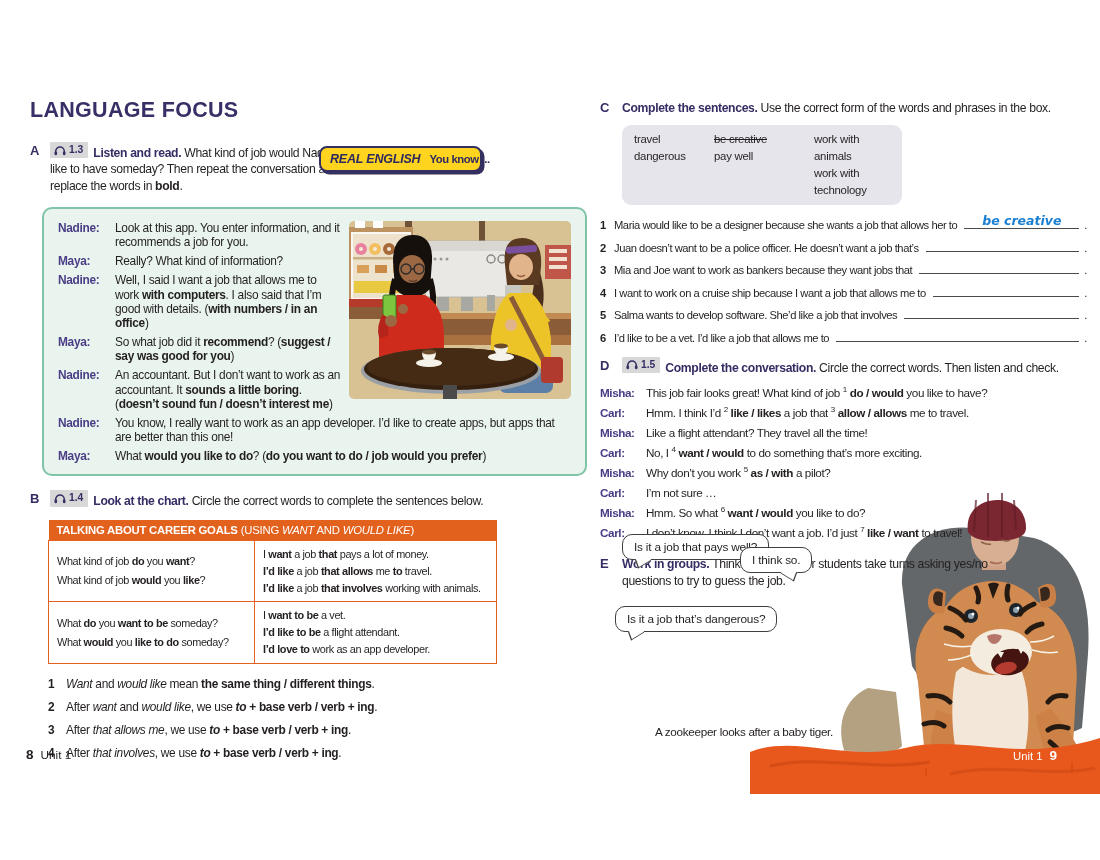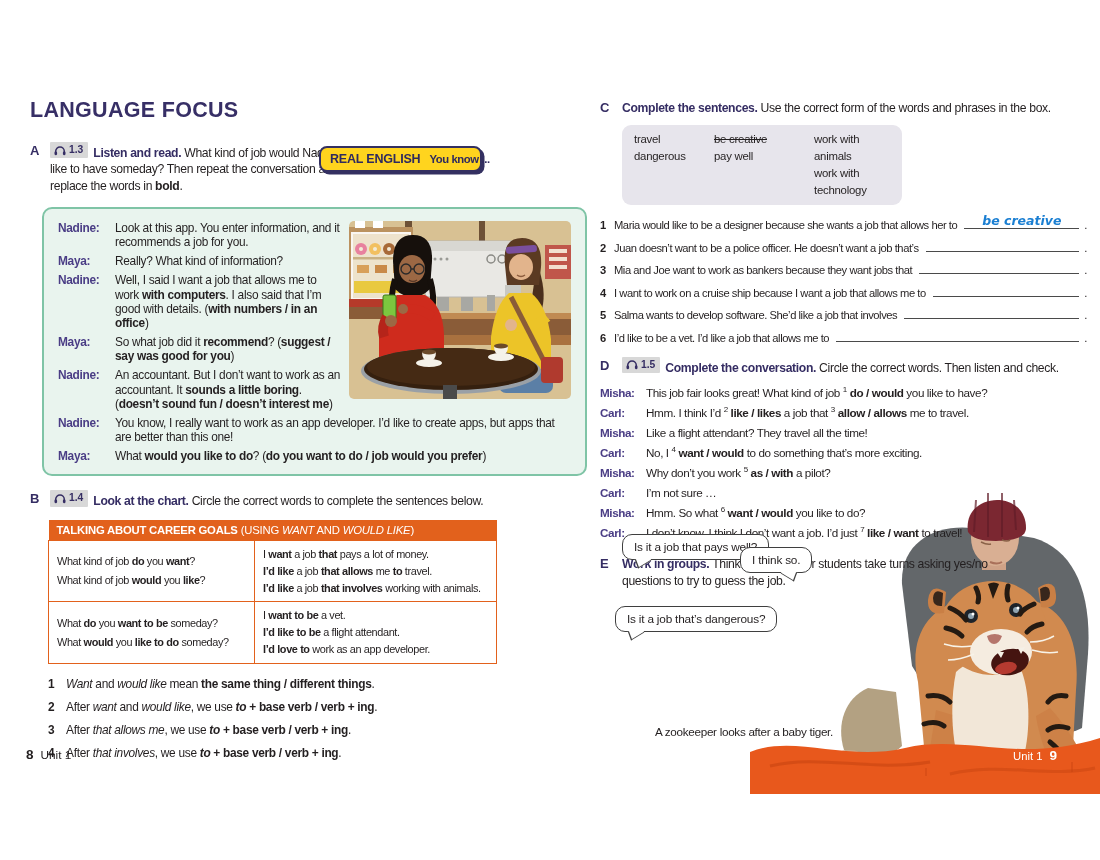--- a/index.html
+++ b/index.html
@@ -18,21 +18,21 @@
   .ex-body.narrow{width:292px;}
   .ex-body.ewidth{width:372px;}
   .lead{font-weight:bold;color:#352d63;}
   .audio{display:inline-flex;align-items:center;gap:3px;background:#d8d8d8;border-radius:1px;
          padding:1px 5px 1px 4px;font-size:10.3px;font-weight:bold;color:#352d63;
          letter-spacing:0;margin-right:5px;position:relative;top:-1px;}
   
   .real-english{position:absolute;left:289px;top:3px;width:163px;box-sizing:border-box;
     background:#ffd41e;border:2px solid #343061;border-radius:8px;box-shadow:2.5px 2.5px 0 0 #343061;
     padding:4px 9px;display:flex;gap:9px;align-items:baseline;white-space:nowrap;}
-  .re-label{font-size:12.5px;font-weight:bold;color:#2f2a5e;letter-spacing:-.2px;}
+  .re-label{font-size:12.5px;font-weight:bold;color:#2f2a5e;letter-spacing:-.2px;font-style:italic;}
   .re-phrase{font-size:11.3px;font-weight:bold;color:#2f2a5e;letter-spacing:-.4px;}
   
   .dialog-box{box-sizing:border-box;width:545px;margin:8px 0 0 12px;background:#e9f4ee;
     border:2px solid #7fc4a6;border-radius:10px;padding:12px 14px 6px 14px;overflow:hidden;}
   .cafe{float:right;width:222px;height:178px;margin:0 0 8px 8px;border-radius:4px;}
   .dlg{margin:0 0 5px 0;padding-left:57px;text-indent:-57px;font-size:11.9px;
        letter-spacing:-.3px;line-height:1.19;}
   .spk{display:inline-block;width:57px;text-indent:0;font-weight:bold;color:#4a3d85;}
   .spk2{display:inline-block;width:46px;text-indent:0;font-weight:bold;color:#4a3d85;}
   

